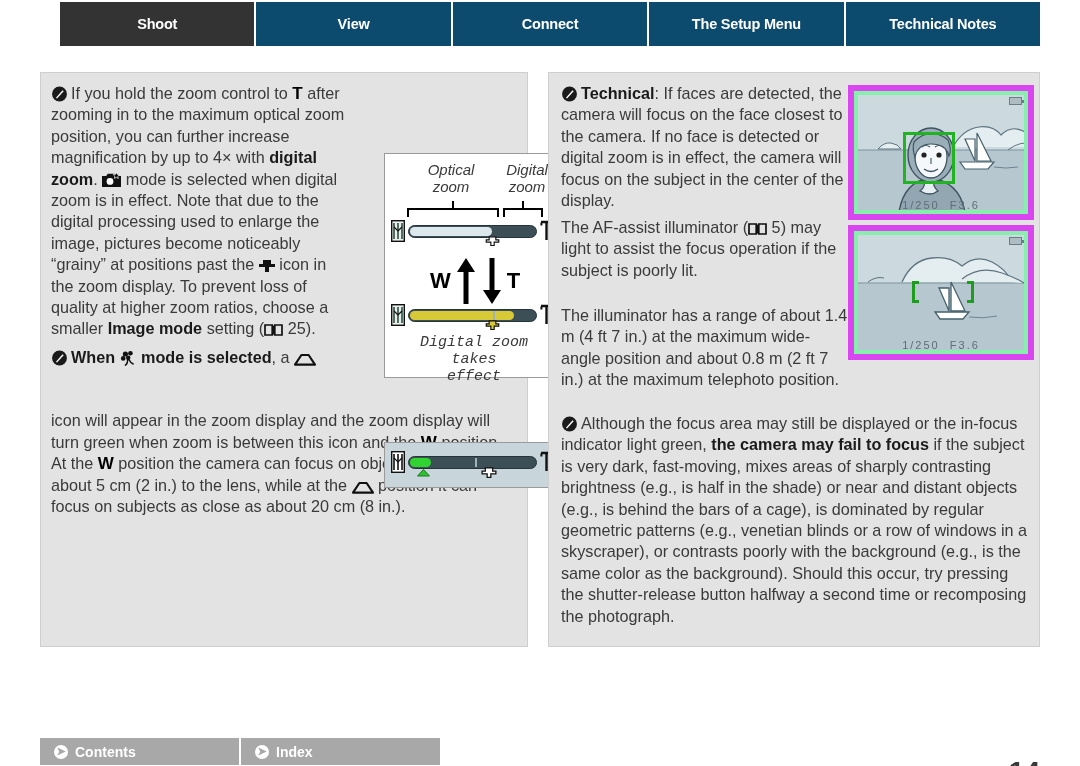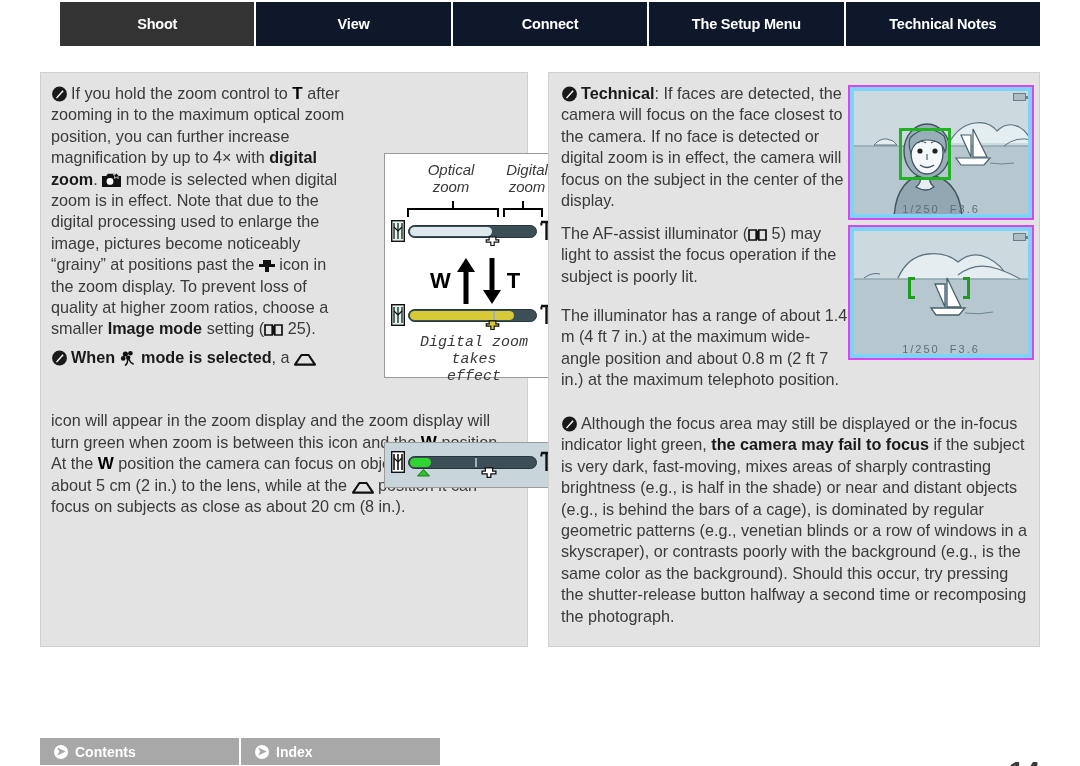--- a/index.html
+++ b/index.html
@@ -13,21 +13,21 @@
 
   
   .tabbar {
     position: absolute; left: 40px; top: 2px;
     width: 1000px; height: 44px;
     display: flex; gap: 2px; padding-left: 20px;
   }
   .tab {
     flex: 1 1 0;
     display: flex; align-items: center; justify-content: center;
-    background: #0f172a;
+    background: #0c4a6e;
     color: #ffffff;
     font-size: 14.5px; font-weight: bold;
     letter-spacing: -0.2px;
     font-family: "Liberation Sans", sans-serif;
     white-space: nowrap;
   }
   .tab.active { background: #333333; }
 
   
   .heading {
@@ -111,22 +111,22 @@
 
   
   #zoom-mini {
     position: absolute; left: 343px; top: 369px;
     width: 174px; height: 46px;
     background: #c8d5da; border: 1px solid #9a9a9a;
   }
 
   
   .monitor {
-    position: absolute; background: #7dd3fc;
-    border: 2px solid #d946ef;
+    position: absolute; background: #86efac;
+    border: 6px solid #d946ef;
   }
   #monitor-1 { left: 848px; top: 85px;  width: 186px; height: 135px; }
   #monitor-2 { left: 848px; top: 225px; width: 186px; height: 135px; }
   .mon-inner { position: absolute; inset: 4px; overflow: hidden; }
   .battery {
     position: absolute; right: 6px; top: 6px; width: 13px; height: 8px;
     border: 1px solid #6d7d86; background: #aebcc3;
   }
   .battery::after { content:""; position:absolute; right:-3px; top:2px; width:2px; height:3px; background:#6d7d86; }
   .osd {
@@ -317,21 +317,21 @@
 
   <div class="panel" id="panel-right">
 
     <div class="ptext" style="position:absolute; left:12px; top:10px; width:288px;">
       <svg class="pencil" viewBox="0 0 20 20">
         <circle cx="10" cy="10" r="9.3" fill="#1a1a1a"></circle>
         <path d="M5.6 14.6 L13.8 5.2 L15.2 6.6 L6.9 15.6 Z" fill="#fff"></path>
       </svg><b>Technical</b><span>: If faces are detected, the camera will focus on the face closest to the camera. If no face is detected or digital zoom is in effect, the camera will focus on the subject in the center of the display.</span>
     </div>
 
-    <div class="ptext" style="position:absolute; left:12px; top:150px; width:288px;">
+    <div class="ptext" style="position:absolute; left:12px; top:144px; width:288px;">
       <span>The AF-assist illuminator (</span><svg class="gl" width="19" height="14" viewBox="0 0 19 14">
         <path d="M1 2 h7.2 v10 H1 Z M10.8 2 H18 v10 h-7.2 Z" fill="none" stroke="#111" stroke-width="1.7"></path>
         <path d="M9.5 2.6 v9" stroke="#111" stroke-width="1.4"></path>
       </svg> <span>5</span><span>) may light to assist the focus operation if the subject is poorly lit.</span>
     </div>
 
     <div class="ptext" style="position:absolute; left:12px; top:232px; width:288px;">
       <span>The illuminator has a range of about 1.4 m (4 ft 7 in.) at the maximum wide-angle position and about 0.8 m (2 ft 7 in.) at the maximum telephoto position.</span>
     </div>
 

